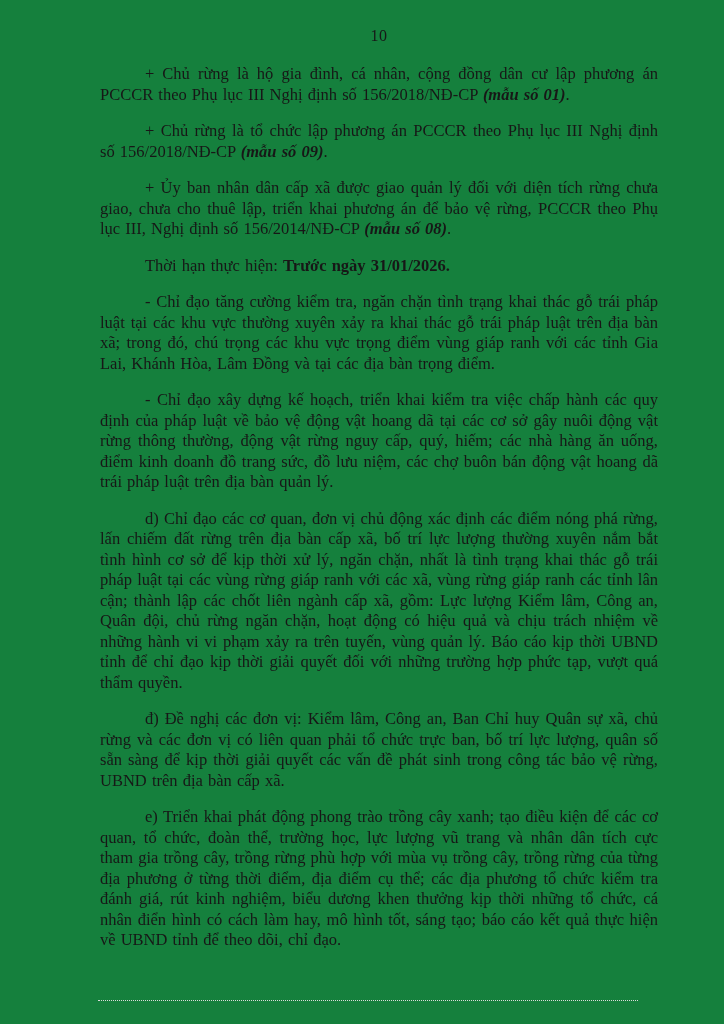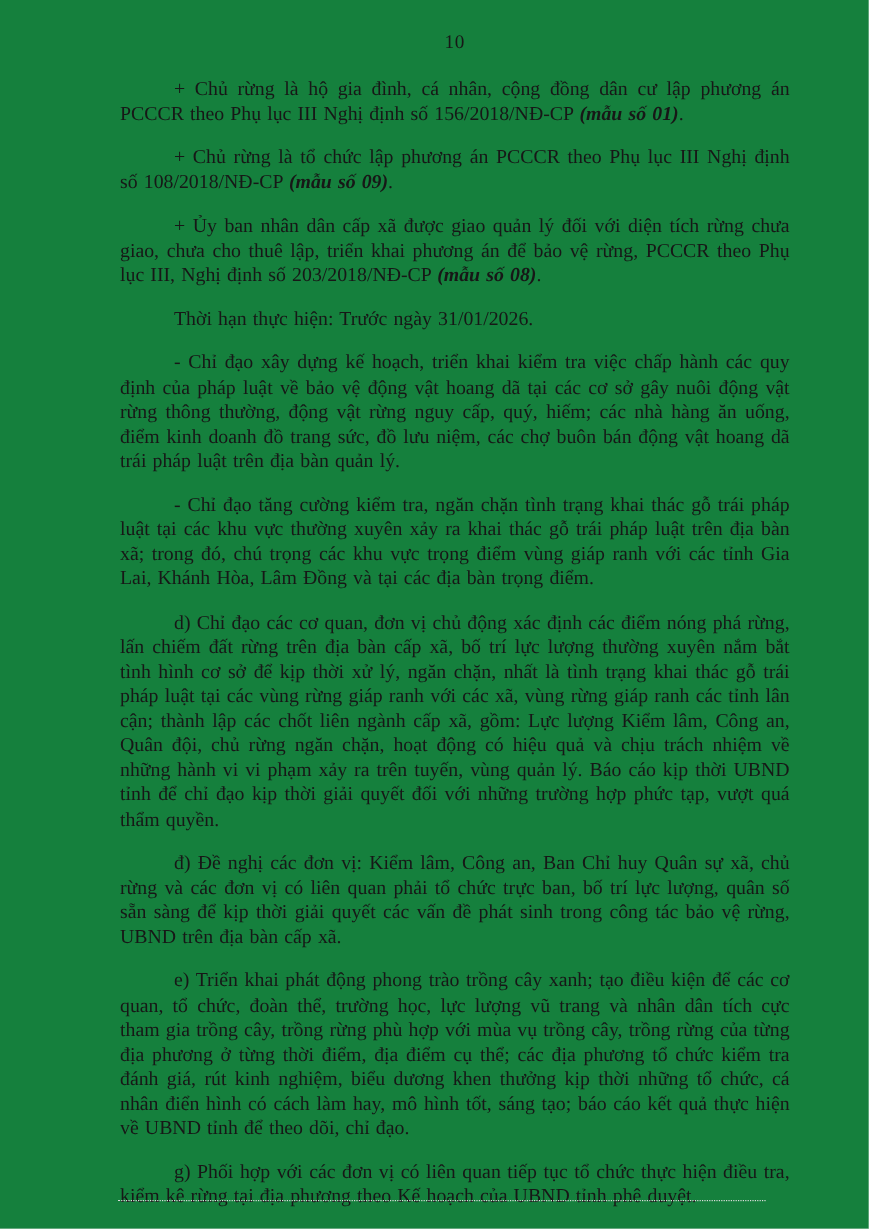--- a/index.html
+++ b/index.html
@@ -32,43 +32,42 @@
   }
   .paragraphs p {
     margin: 16px 0 5px 0;
     font-size: 16.5px;
     line-height: 20.5px;
     text-align: justify;
     text-indent: 45px;
     word-spacing: 1px;
   }
   .seg-normal { font-weight: normal; font-style: normal; }
-  .seg-bold { font-weight: normal; font-style: normal; }
+  .seg-bold { font-weight: bold; font-style: normal; }
   .seg-bold-italic { font-weight: bold; font-style: italic; }
   .scan-artifact {
     position: absolute;
     left: 98px;
     top: 1000px;
     width: 540px;
     border-top: 1px dotted #dcdcdc;
   }
 </style>
 </head>
 <body>
 
 <div class="page">
   <div class="content">
     <div class="page-number">10</div>
     <div class="paragraphs" id="paragraphs">
         <p><span class="seg-normal">+ Chủ rừng là hộ gia đình, cá nhân, cộng đồng dân cư lập phương án PCCCR theo Phụ lục III Nghị định số 156/2018/NĐ-CP </span><span class="seg-bold-italic">(mẫu số 01)</span><span class="seg-normal">.</span></p>
-        <p><span class="seg-normal">+ Chủ rừng là tổ chức lập phương án PCCCR theo Phụ lục III Nghị định số 108/2018/NĐ-CP </span><span class="seg-bold-italic">(mẫu số 09)</span><span class="seg-normal">.</span></p>
-        <p><span class="seg-normal">+ Ủy ban nhân dân cấp xã được giao quản lý đối với diện tích rừng chưa giao, chưa cho thuê lập, triển khai phương án để bảo vệ rừng, PCCCR theo Phụ lục III, Nghị định số 203/2018/NĐ-CP </span><span class="seg-bold-italic">(mẫu số 08)</span><span class="seg-normal">.</span></p>
+        <p><span class="seg-normal">+ Chủ rừng là tổ chức lập phương án PCCCR theo Phụ lục III Nghị định số 156/2018/NĐ-CP </span><span class="seg-bold-italic">(mẫu số 09)</span><span class="seg-normal">.</span></p>
+        <p><span class="seg-normal">+ Ủy ban nhân dân cấp xã được giao quản lý đối với diện tích rừng chưa giao, chưa cho thuê lập, triển khai phương án để bảo vệ rừng, PCCCR theo Phụ lục III, Nghị định số 156/2014/NĐ-CP </span><span class="seg-bold-italic">(mẫu số 08)</span><span class="seg-normal">.</span></p>
         <p><span class="seg-normal">Thời hạn thực hiện: </span><span class="seg-bold">Trước ngày 31/01/2026.</span></p>
+        <p><span class="seg-normal">- Chỉ đạo tăng cường kiểm tra, ngăn chặn tình trạng khai thác gỗ trái pháp luật tại các khu vực thường xuyên xảy ra khai thác gỗ trái pháp luật trên địa bàn xã; trong đó, chú trọng các khu vực trọng điểm vùng giáp ranh với các tỉnh Gia Lai, Khánh Hòa, Lâm Đồng và tại các địa bàn trọng điểm.</span></p>
         <p><span class="seg-normal">- Chỉ đạo xây dựng kế hoạch, triển khai kiểm tra việc chấp hành các quy định của pháp luật về bảo vệ động vật hoang dã tại các cơ sở gây nuôi động vật rừng thông thường, động vật rừng nguy cấp, quý, hiếm; các nhà hàng ăn uống, điểm kinh doanh đồ trang sức, đồ lưu niệm, các chợ buôn bán động vật hoang dã trái pháp luật trên địa bàn quản lý.</span></p>
-        <p><span class="seg-normal">- Chỉ đạo tăng cường kiểm tra, ngăn chặn tình trạng khai thác gỗ trái pháp luật tại các khu vực thường xuyên xảy ra khai thác gỗ trái pháp luật trên địa bàn xã; trong đó, chú trọng các khu vực trọng điểm vùng giáp ranh với các tỉnh Gia Lai, Khánh Hòa, Lâm Đồng và tại các địa bàn trọng điểm.</span></p>
         <p><span class="seg-normal">d) Chỉ đạo các cơ quan, đơn vị chủ động xác định các điểm nóng phá rừng, lấn chiếm đất rừng trên địa bàn cấp xã, bố trí lực lượng thường xuyên nắm bắt tình hình cơ sở để kịp thời xử lý, ngăn chặn, nhất là tình trạng khai thác gỗ trái pháp luật tại các vùng rừng giáp ranh với các xã, vùng rừng giáp ranh các tỉnh lân cận; thành lập các chốt liên ngành cấp xã, gồm: Lực lượng Kiểm lâm, Công an, Quân đội, chủ rừng ngăn chặn, hoạt động có hiệu quả và chịu trách nhiệm về những hành vi vi phạm xảy ra trên tuyến, vùng quản lý. Báo cáo kịp thời UBND tỉnh để chỉ đạo kịp thời giải quyết đối với những trường hợp phức tạp, vượt quá thẩm quyền.</span></p>
         <p><span class="seg-normal">đ) Đề nghị các đơn vị: Kiểm lâm, Công an, Ban Chỉ huy Quân sự xã, chủ rừng và các đơn vị có liên quan phải tổ chức trực ban, bố trí lực lượng, quân số sẵn sàng để kịp thời giải quyết các vấn đề phát sinh trong công tác bảo vệ rừng, UBND trên địa bàn cấp xã.</span></p>
         <p><span class="seg-normal">e) Triển khai phát động phong trào trồng cây xanh; tạo điều kiện để các cơ quan, tổ chức, đoàn thể, trường học, lực lượng vũ trang và nhân dân tích cực tham gia trồng cây, trồng rừng phù hợp với mùa vụ trồng cây, trồng rừng của từng địa phương ở từng thời điểm, địa điểm cụ thể; các địa phương tổ chức kiểm tra đánh giá, rút kinh nghiệm, biểu dương khen thưởng kịp thời những tổ chức, cá nhân điển hình có cách làm hay, mô hình tốt, sáng tạo; báo cáo kết quả thực hiện về UBND tỉnh để theo dõi, chỉ đạo.</span></p>
-        <p><span class="seg-normal">g) Phối hợp với các đơn vị có liên quan tiếp tục tổ chức thực hiện điều tra, kiểm kê rừng tại địa phương theo Kế hoạch của UBND tỉnh phê duyệt.</span></p>
       </div>
   </div>
   <div class="scan-artifact"></div>
 </div>
 
 </body></html>

